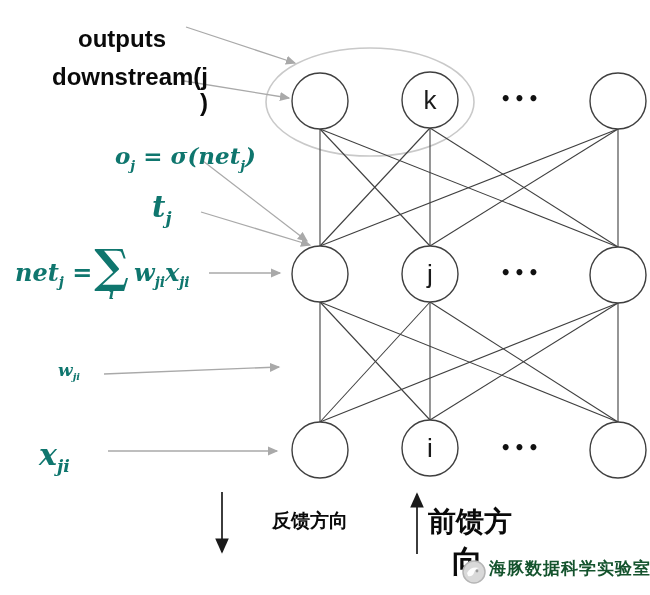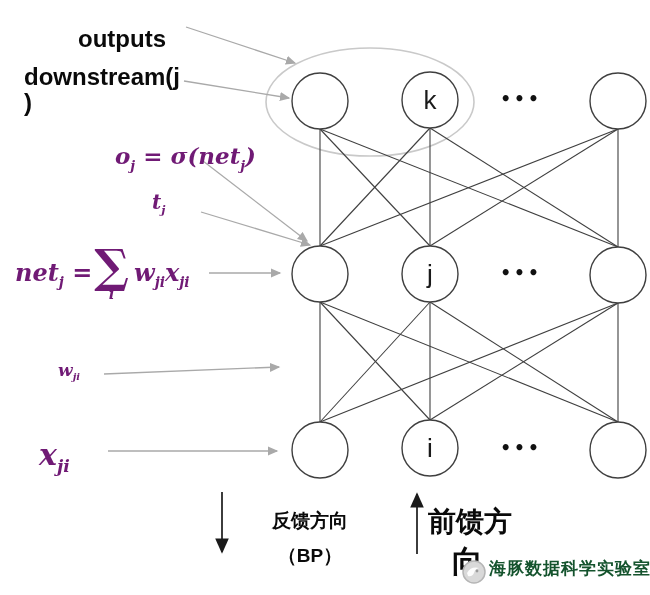--- a/index.html
+++ b/index.html
@@ -1,21 +1,21 @@
 <!DOCTYPE html>
 <html><head>
 <meta charset="utf-8">
 <style>
   html,body{margin:0;padding:0;background:#fff;}
   #stage{position:relative;width:650px;height:595px;background:#fff;overflow:hidden;
          font-family:"Liberation Sans",sans-serif;}
   #net-svg{position:absolute;left:0;top:0;}
   .abs{position:absolute;white-space:nowrap;}
   .annot{font-weight:bold;font-size:24px;color:#0a0a0a;line-height:26px;}
-  .math{font-family:"DejaVu Serif",serif;font-style:italic;font-weight:bold;color:#701a75;}
+  .math{font-family:"DejaVu Serif",serif;font-style:italic;font-weight:bold;color:#0f766e;}
   .math sub{font-size:0.58em;font-style:italic;line-height:0;}
   .sumrow{display:flex;align-items:center;}
   .bigsum{display:inline-flex;flex-direction:column;align-items:center;line-height:1;margin:0 5px 0 2px;}
   .bigsum .sigma{font-size:46px;font-weight:bold;font-style:normal;}
   .bigsum .subi{font-size:15px;font-style:italic;font-weight:bold;margin-top:-2px;}
   .cjk{font-weight:bold;color:#0a0a0a;}
   .bp-block{width:160px;text-align:center;font-size:19px;line-height:35px;}
   .fwd1{font-size:28px;}
   .fwd2{font-size:31px;}
   .watermark-text{font-size:17px;color:#14532d;letter-spacing:1px;font-weight:bold;}
@@ -94,45 +94,44 @@
       <line x1="104" y1="374" x2="279" y2="367" marker-end="url(#mGray)"></line>
       <line x1="108" y1="451" x2="277" y2="451" marker-end="url(#mGray)"></line>
     </g>
 
     <line x1="222" y1="492" x2="222" y2="552" stroke="#1a1a1a" stroke-width="1.7" marker-end="url(#mBlack)"></line>
     <line x1="417" y1="554" x2="417" y2="494" stroke="#1a1a1a" stroke-width="1.7" marker-end="url(#mBlack)"></line>
   </svg>
 
   <div class="abs annot" style="left:78px;top:6px;margin-top:20px;">outputs</div>
 
-  <div class="abs annot" style="left:24px;top:64px;width:200px;text-align:left;">
+  <div class="abs annot" style="left:8px;top:64px;width:200px;text-align:right;">
     <span style="display:block;">downstream(j</span>
     <span style="display:block;">)</span>
   </div>
 
   <div class="abs math" style="left:115px;top:142px;font-size:23px;"><span>o</span><sub>j</sub><span> = σ(net</span><sub>j</sub><span>)</span></div>
 
-  <div class="abs math" style="left:152px;top:190px;font-size:20px;"><span>t</span><sub>j</sub></div>
+  <div class="abs math" style="left:152px;top:190px;font-size:29px;"><span>t</span><sub>j</sub></div>
 
   <div class="abs math sumrow" style="left:15px;top:238px;height:68px;font-size:24px;align-items:center;">
     <span><span>net</span><sub>j</sub><span> = </span></span>
     <span class="bigsum">
       <span class="sigma">∑</span>
       <span class="subi">i</span>
     </span>
     <span><span>w</span><sub>ji</sub><span>x</span><sub>ji</sub></span>
   </div>
 
   <div class="abs math" style="left:58px;top:360px;font-size:17px;"><span>w</span><sub>ji</sub></div>
 
   <div class="abs math" style="left:39px;top:437px;font-size:30px;"><span>x</span><sub>ji</sub></div>
 
   <div class="abs cjk bp-block" style="left:230px;top:503px;">
     <span style="display:block;">反馈方向</span>
-    <span style="display:block;">（BP）</span>
   </div>
 
   <div class="abs cjk fwd1" style="left:428px;top:503px;">前馈方</div>
   <div class="abs cjk fwd2" style="left:452px;top:541px;">向</div>
 
   <svg class="abs" style="left:461px;top:559px;" width="26" height="26" viewBox="0 0 26 26">
     <circle cx="13" cy="13" r="11" fill="#d9d9d9" stroke="#b5b5b5" stroke-width="1.5"></circle>
     <path d="M6,14 Q10,7 18,9 Q14,10 13,14 Q11,18 7,17 Z" fill="#ffffff" opacity="0.9"></path>
     <circle cx="16" cy="12" r="1.4" fill="#9a9a9a"></circle>
   </svg>

